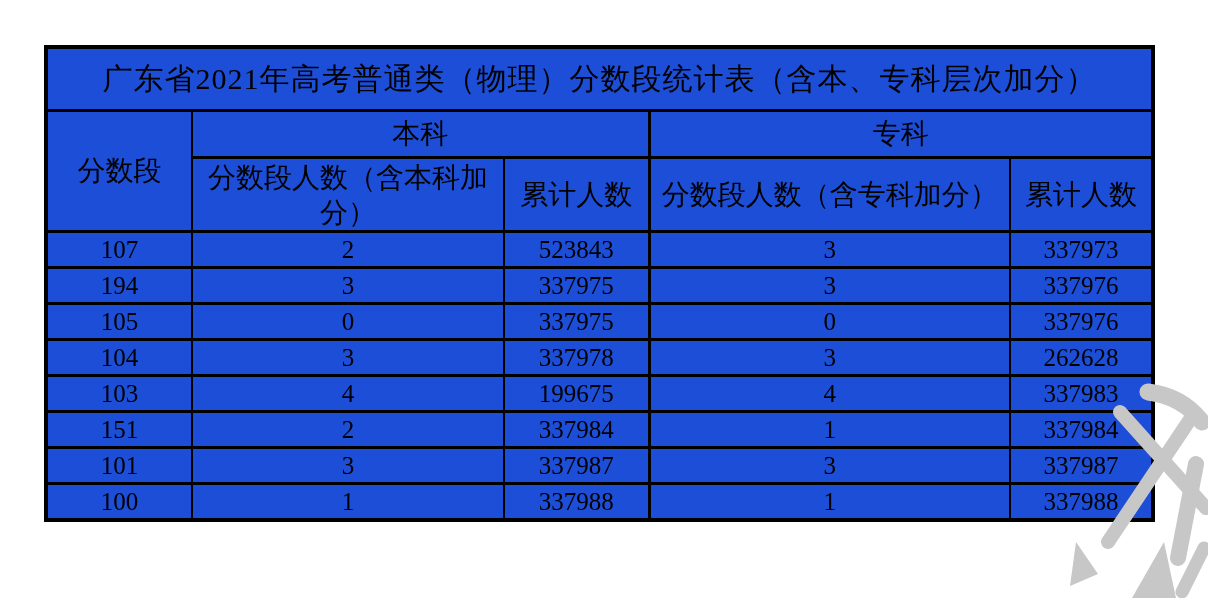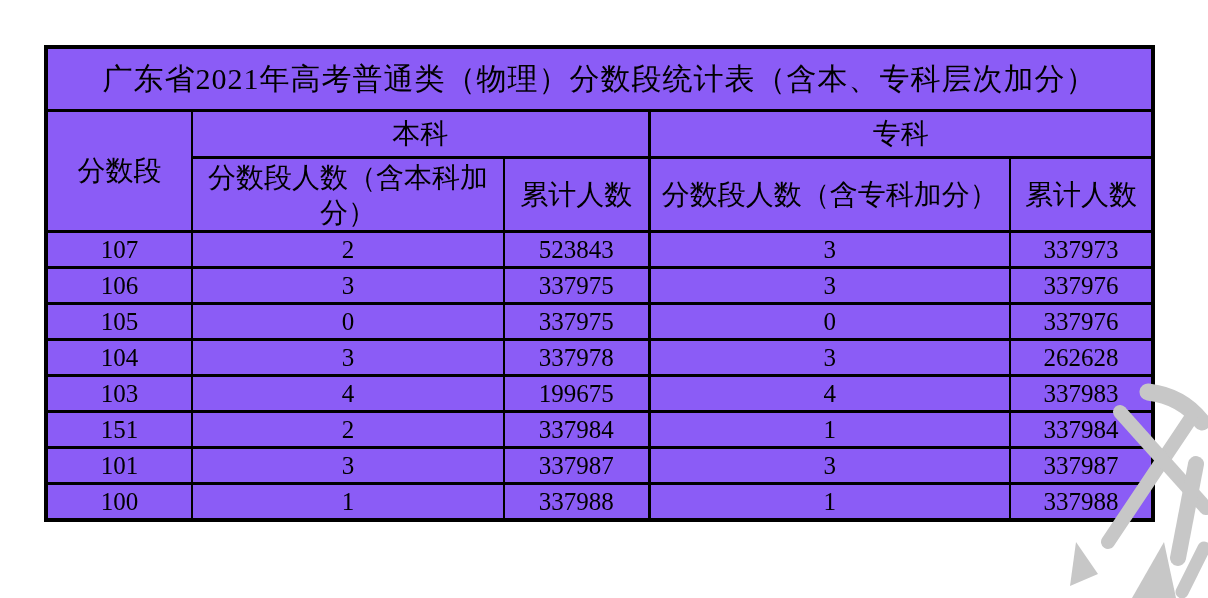--- a/index.html
+++ b/index.html
@@ -20,21 +20,21 @@
     inset: 0;
   }
   table.score-table {
     position: absolute;
     left: 44px;
     top: 45px;
     width: 1107px;
     border-collapse: collapse;
     table-layout: fixed;
     border: 4px solid #000;
-    background: #8b5cf6;
+    background: #1d4ed8;
   }
   table.score-table td, table.score-table th {
     border: 2px solid #000;
     border-top-width: 3px;
     border-bottom-width: 3px;
     text-align: center;
     vertical-align: middle;
     padding: 0 4px;
     font-weight: normal;
     overflow: hidden;
@@ -102,21 +102,21 @@
         <th>累计人数</th>
       </tr>
       <tr class="data-row">
         <td>107</td>
         <td>2</td>
         <td>523843</td>
         <td class="sect-divider">3</td>
         <td>337973</td>
       </tr>
       <tr class="data-row">
-        <td>106</td>
+        <td>194</td>
         <td>3</td>
         <td>337975</td>
         <td class="sect-divider">3</td>
         <td>337976</td>
       </tr>
       <tr class="data-row">
         <td>105</td>
         <td>0</td>
         <td>337975</td>
         <td class="sect-divider">0</td>

